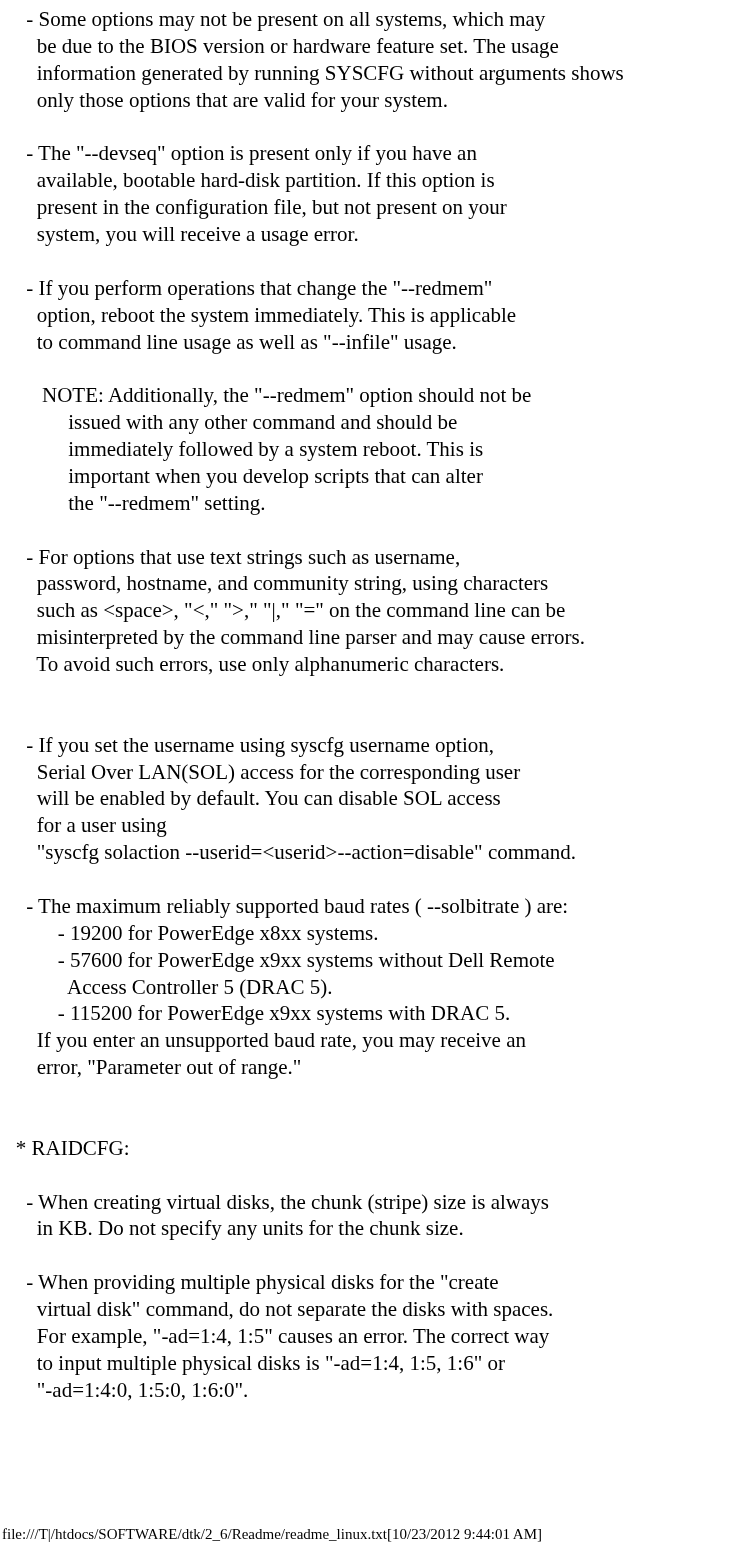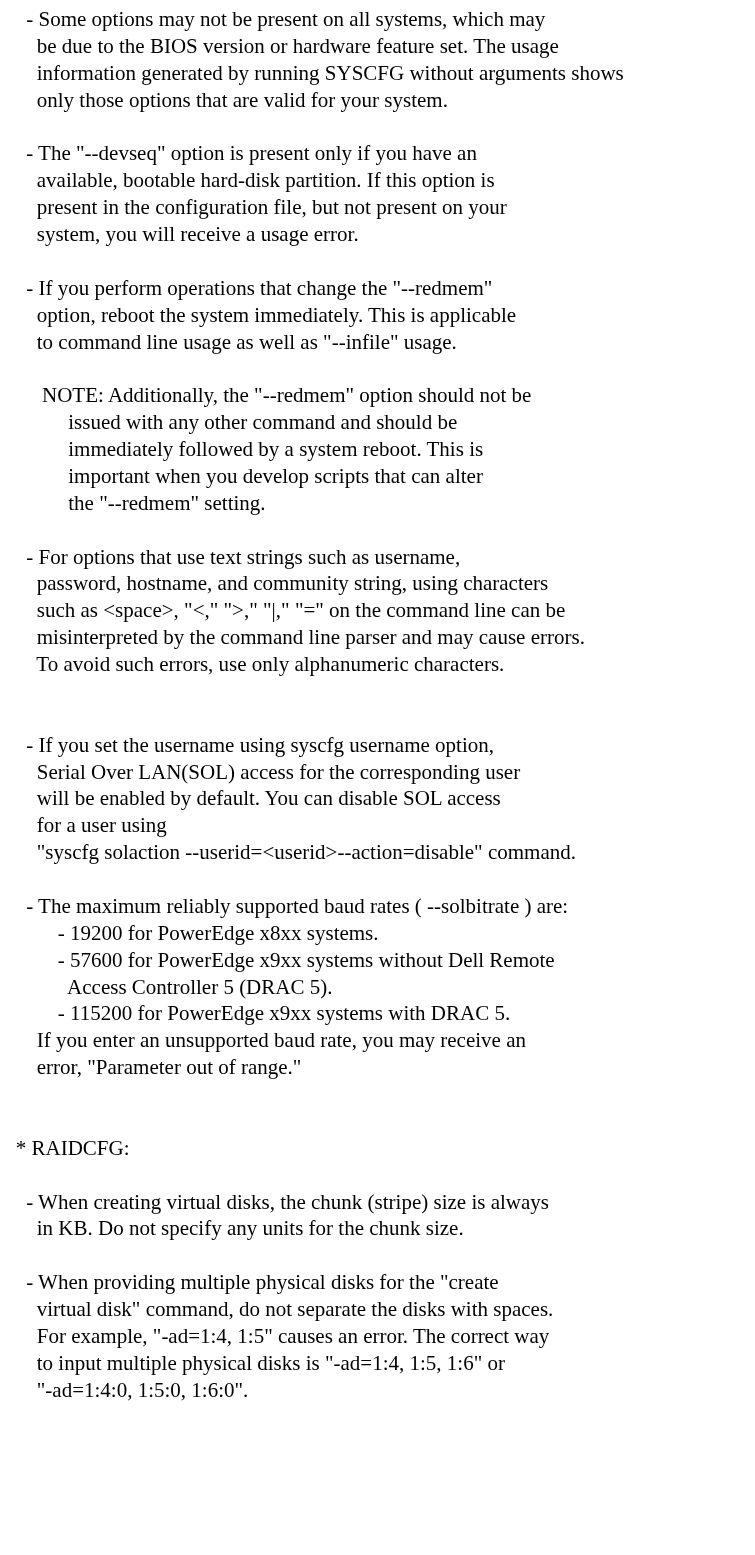--- a/index.html
+++ b/index.html
@@ -83,13 +83,14 @@
    * RAIDCFG:
 
      - When creating virtual disks, the chunk (stripe) size is always
        in KB. Do not specify any units for the chunk size.
 
      - When providing multiple physical disks for the "create
        virtual disk" command, do not separate the disks with spaces.
        For example, "-ad=1:4, 1:5" causes an error. The correct way
        to input multiple physical disks is "-ad=1:4, 1:5, 1:6" or
        "-ad=1:4:0, 1:5:0, 1:6:0".</div>
+  <div class="footer">file:///T|/htdocs/SOFTWARE/dtk/2_6/Readme/readme_linux.txt[10/23/2012 9:44:01 AM]</div>
 </div>
 
 </body></html>

